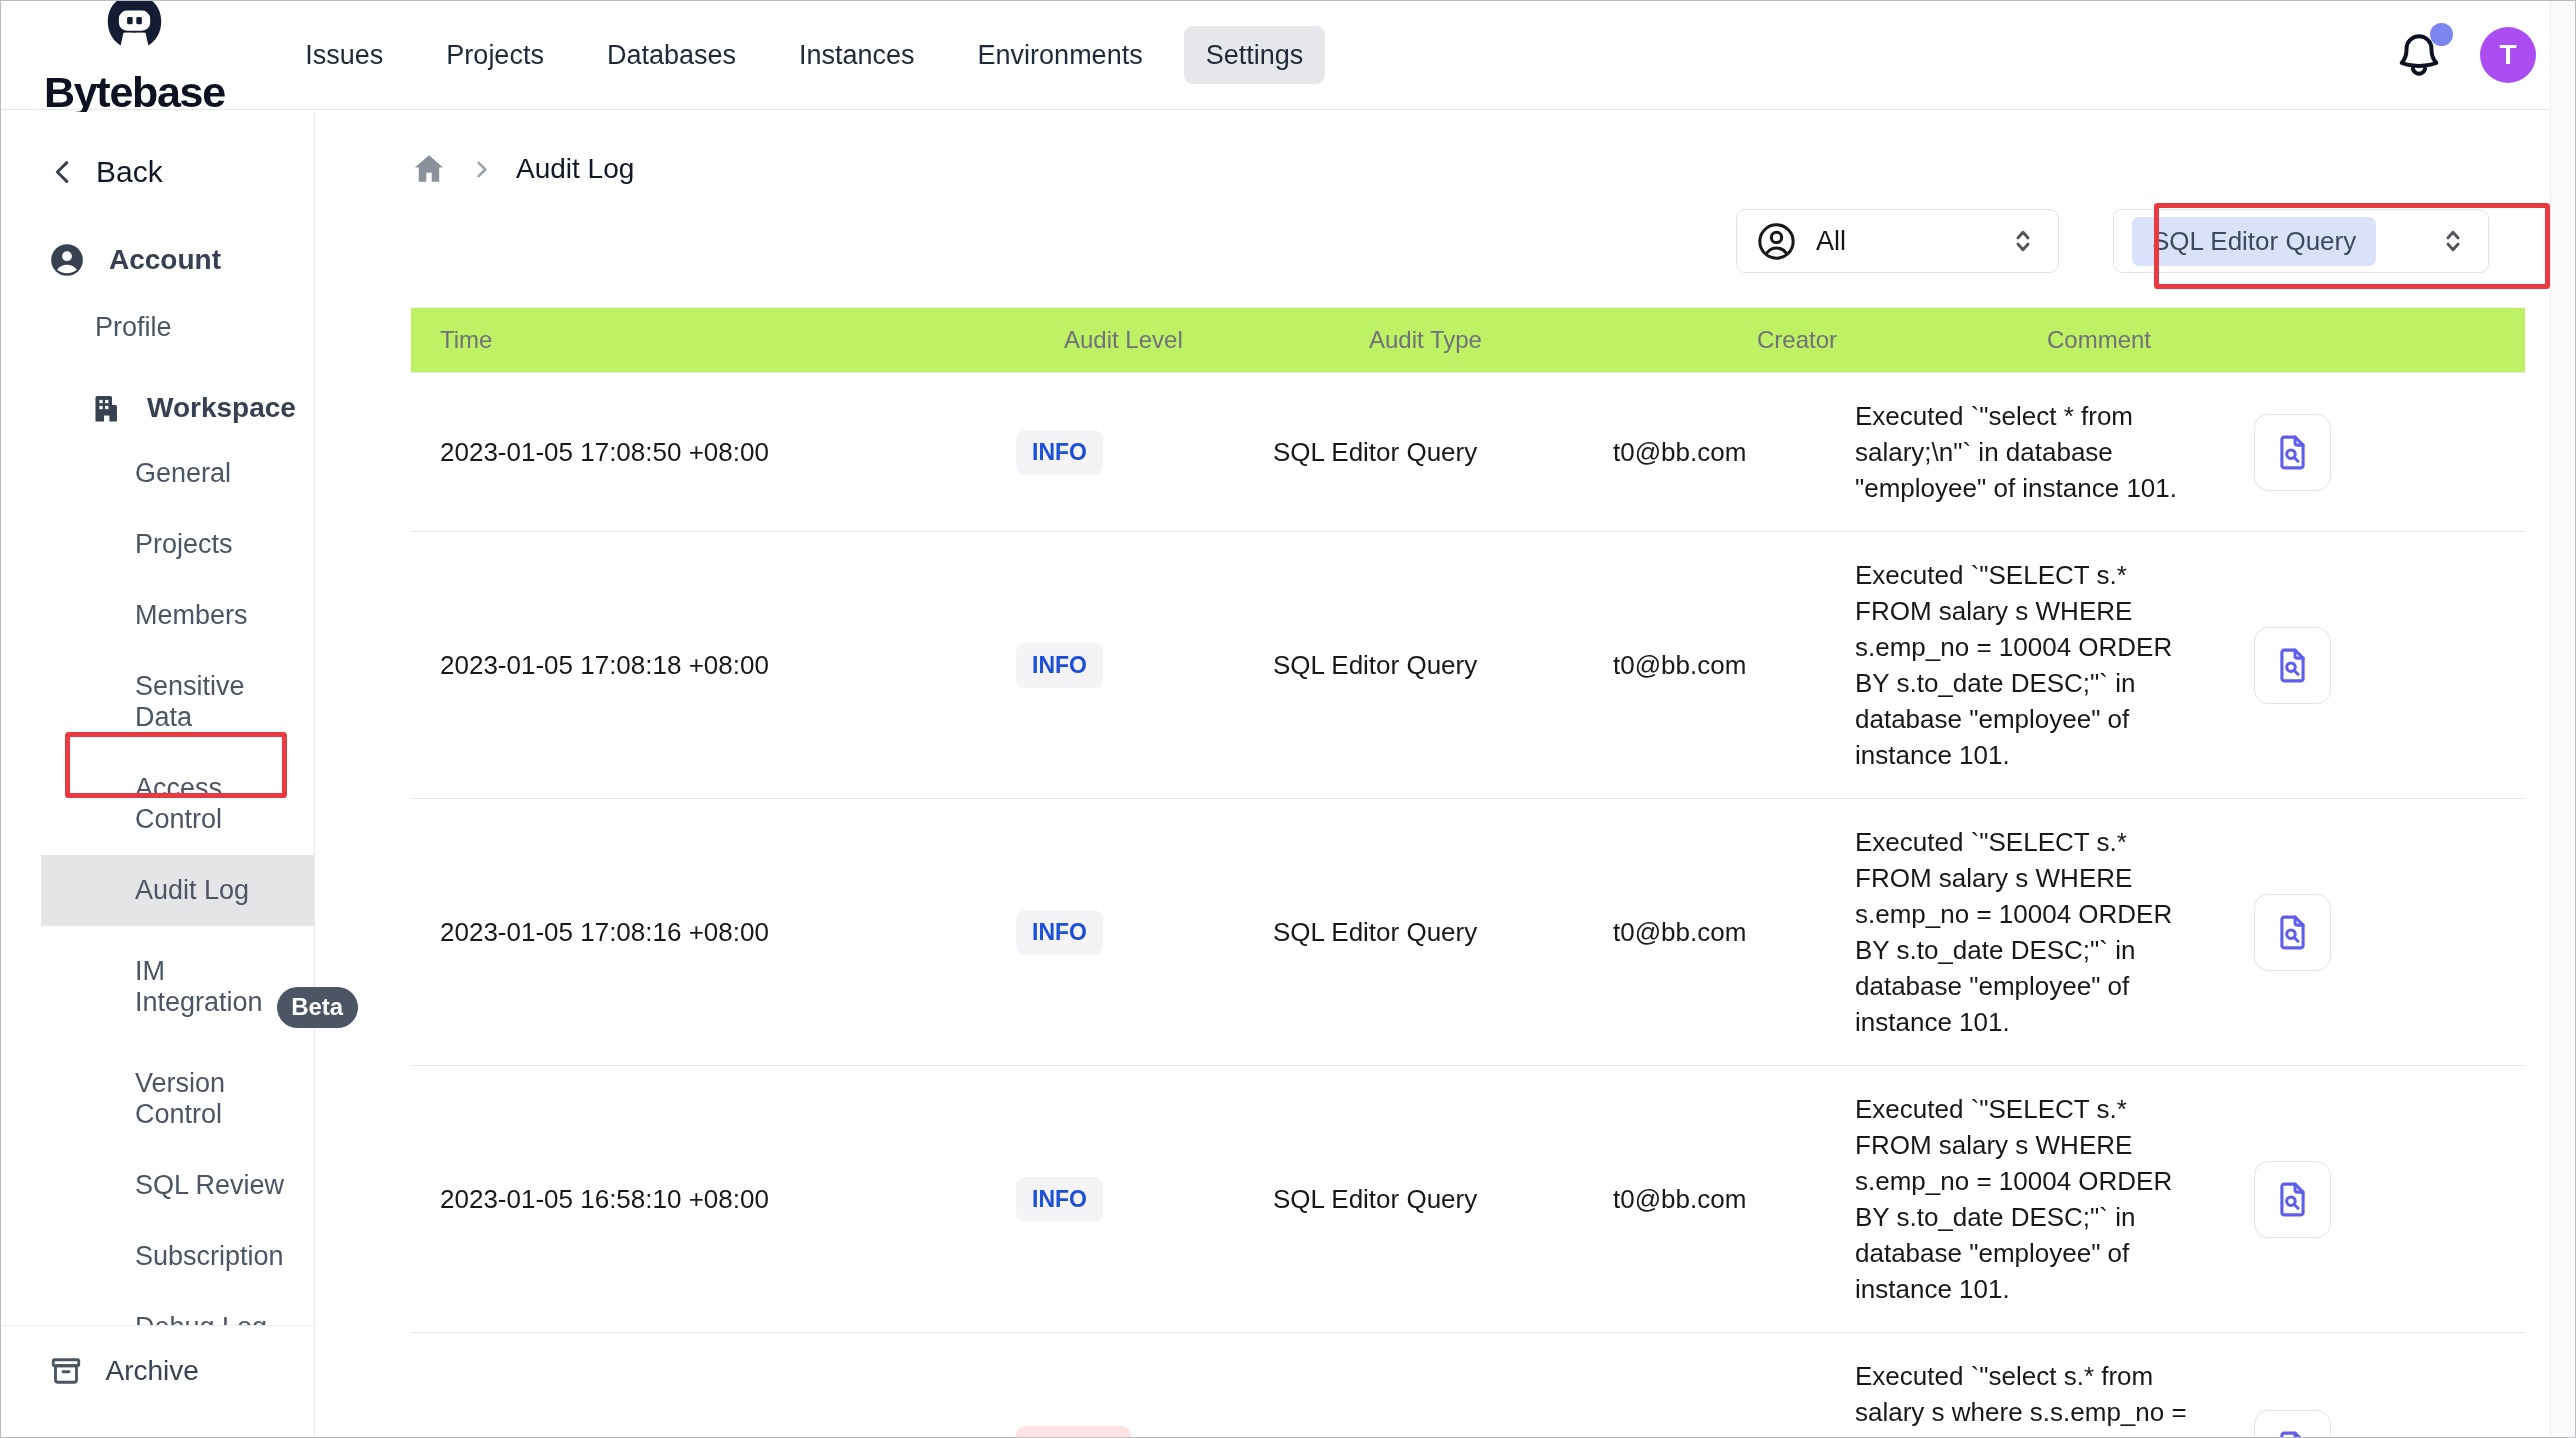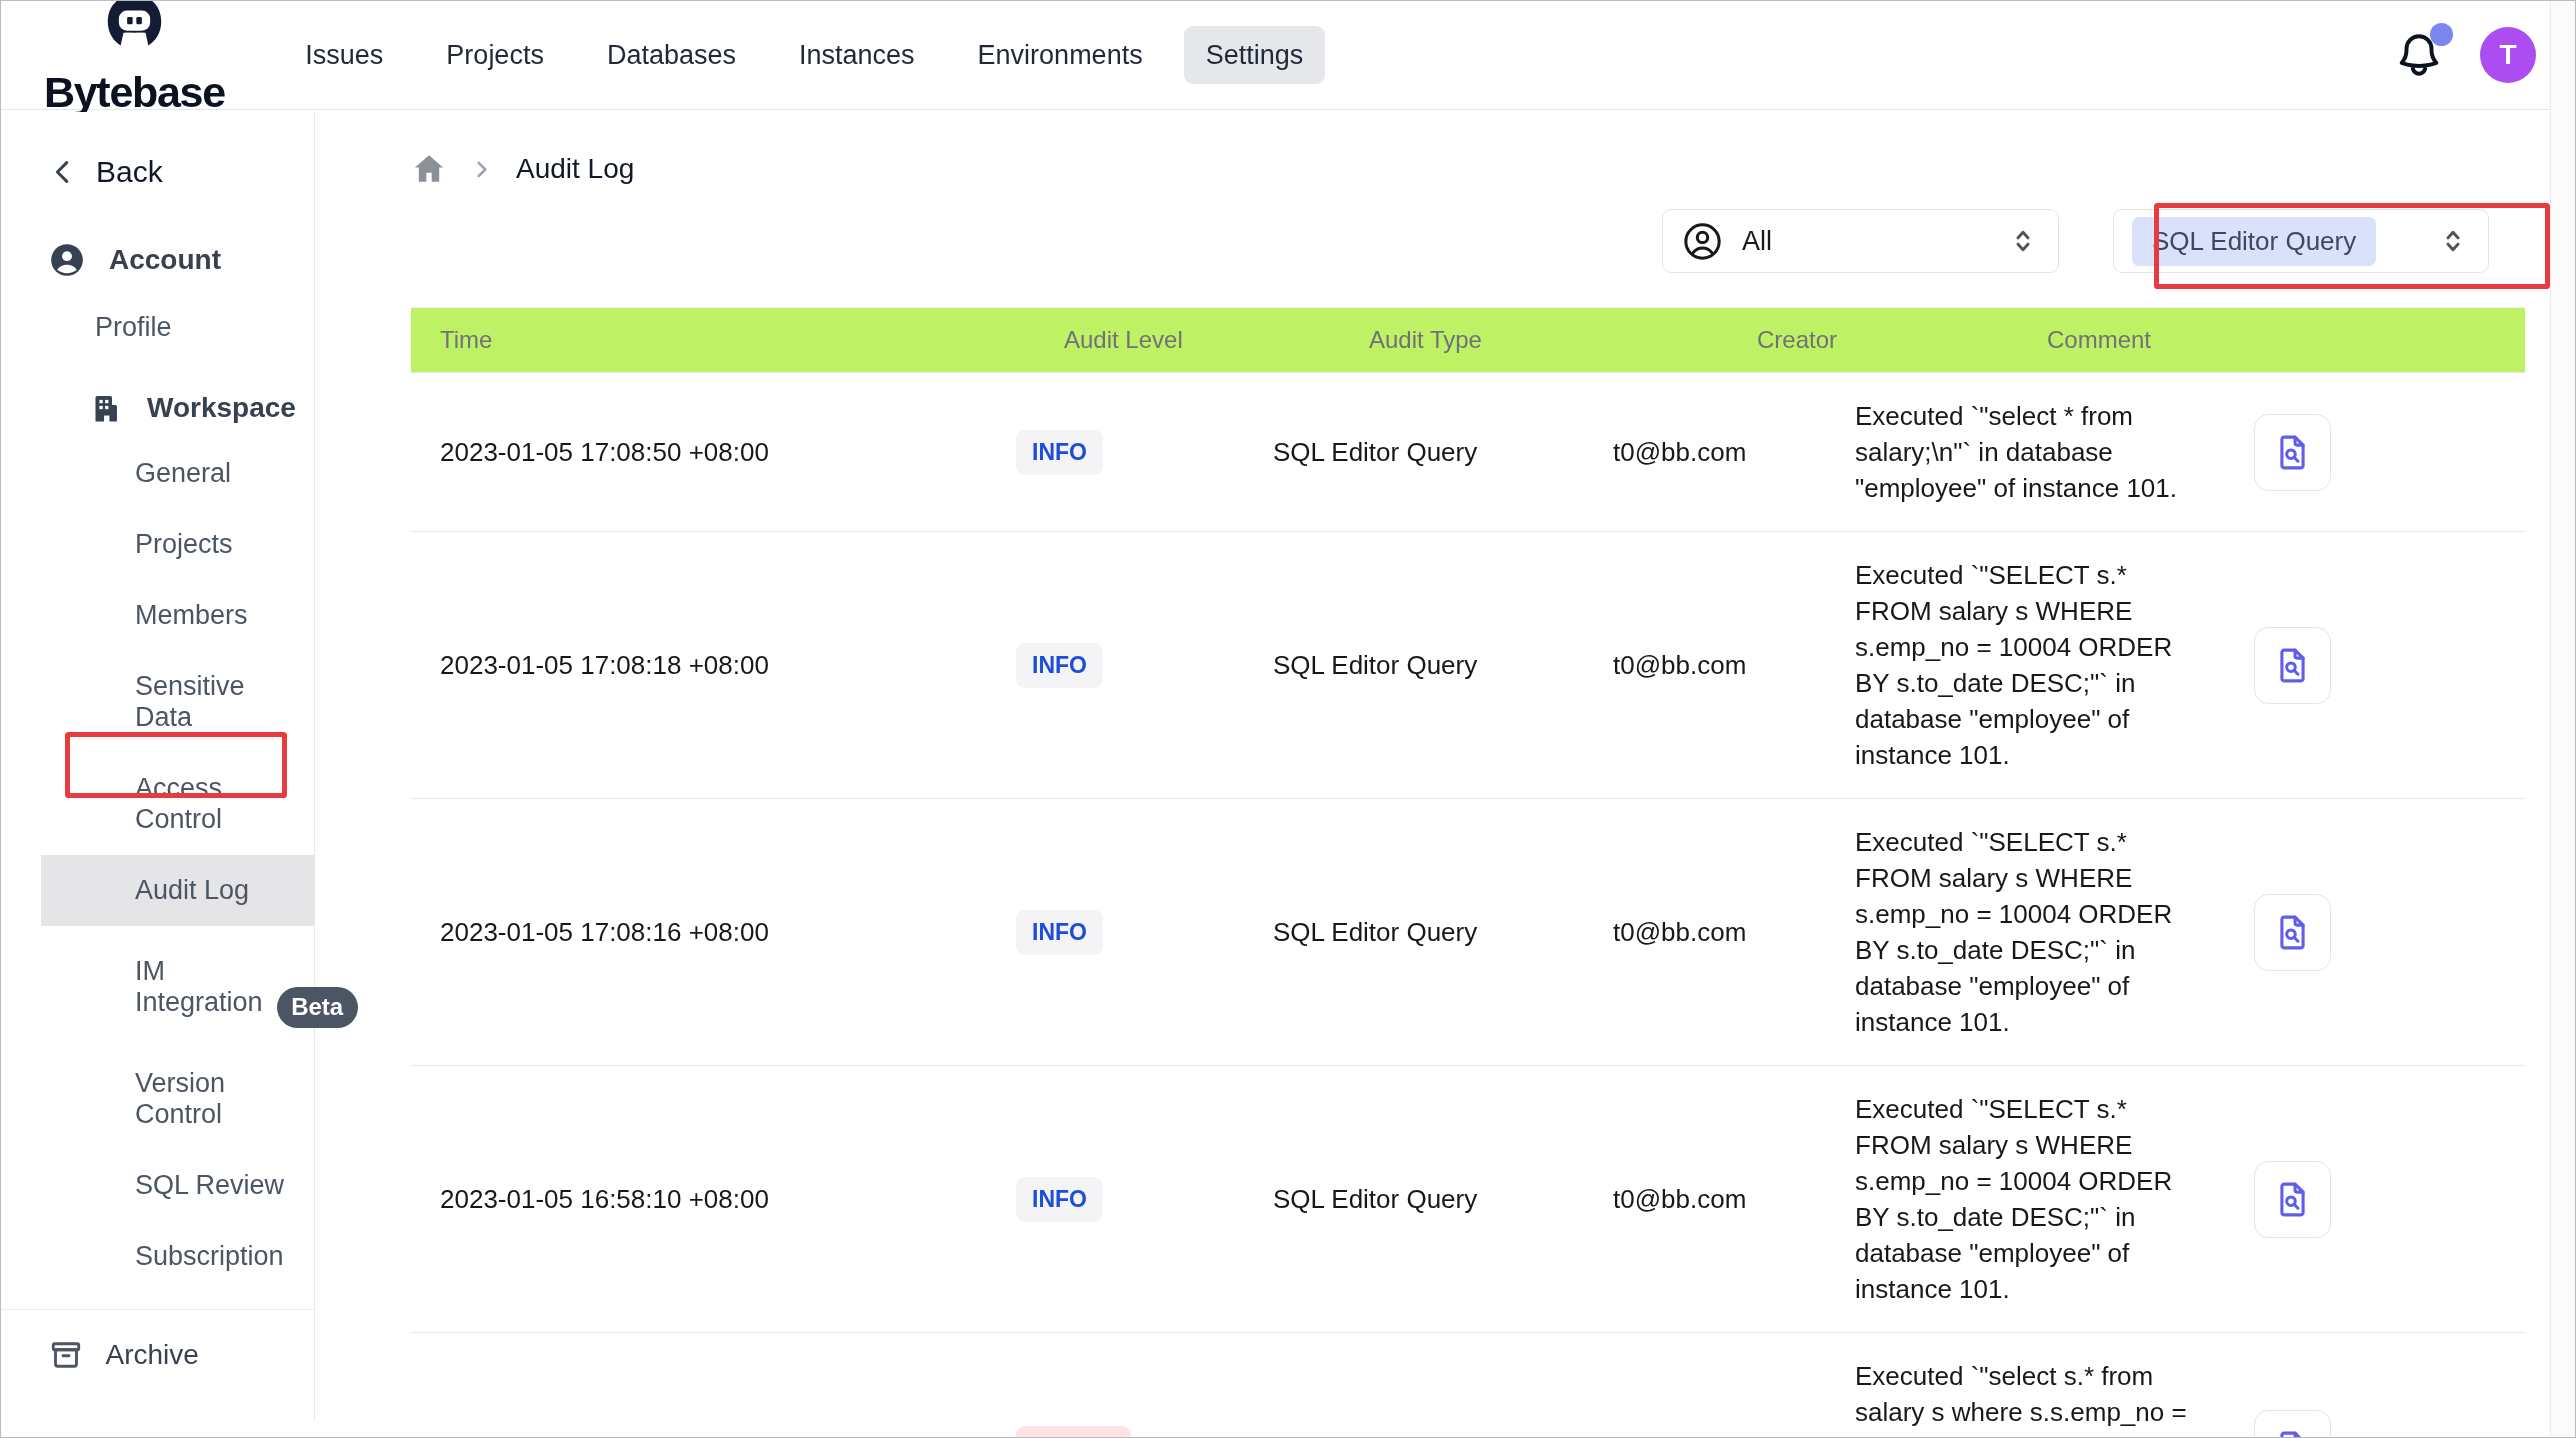--- a/index.html
+++ b/index.html
@@ -17,37 +17,37 @@
   .brand-name{font-size:43px;font-weight:bold;color:#0c1222;letter-spacing:-1.3px;}
   .nav-links{display:flex;align-items:center;gap:20px;margin-left:59px;flex:1;}
   .nav-link{font-size:27px;color:#1f2937;padding:13.4px 21.5px;border-radius:9px;cursor:pointer;white-space:nowrap;}
   .nav-link.active{background:#e5e7eb;}
   .nav-right{display:flex;align-items:center;gap:36px;}
   .bell-wrap{position:relative;width:50px;height:50px;}
   .bell-dot{position:absolute;top:-7.2px;right:-9px;width:23px;height:23px;border-radius:50%;background:var(--dot,#7c86f0);}
   .avatar{width:56px;height:56px;border-radius:50%;background:var(--avatar,#ab4df0);color:#fff;display:flex;align-items:center;justify-content:center;font-size:28px;font-weight:bold;}
 
   
-  .sidebar{position:absolute;left:0;top:111px;bottom:16px;width:314px;border-right:1.8px solid var(--border);background:#fff;}
+  .sidebar{position:absolute;left:0;top:111px;bottom:0;width:314px;border-right:1.8px solid var(--border);background:#fff;}
   .back-row{display:flex;align-items:center;gap:18px;padding:43px 0 0 47px;font-size:30px;color:#111827;cursor:pointer;}
   .side-section{margin-top:52px;}
   .section-head{display:flex;align-items:center;gap:23px;padding-left:47px;font-size:28px;font-weight:bold;color:var(--text-mid);}
   .side-items{margin-top:12.5px;}
   .side-item{position:relative;display:flex;align-items:center;gap:14.3px;padding:20px 21.5px 20px 94px;font-size:27px;color:var(--text-sub);cursor:pointer;}
   .side-item.active{background:#e5e5e8;}
   .badge-beta{background:#4b5563;color:#fff;font-size:24px;padding:6.3px 14.3px;border-radius:895px;font-weight:bold;margin-top:41px;}
   .side-footer{position:absolute;left:0;right:0;bottom:0;border-top:1.8px solid var(--border-soft);padding:27px 0 48px 47px;display:flex;align-items:center;gap:21.5px;font-size:28px;color:#374151;cursor:pointer;background:#fff;}
 
   
   .main{position:absolute;left:372px;top:111px;right:0;bottom:0;background:#fff;}
   .breadcrumb{display:flex;align-items:center;gap:23px;padding:39px 0 0 38px;}
   .crumb-current{font-size:28px;color:#111827;}
   .filters{position:absolute;top:97px;right:86px;display:flex;align-items:center;gap:54px;}
   .select{display:flex;align-items:center;height:64px;border:1.8px solid #e4e4e7;border-radius:9px;background:#fff;padding:0 20px 0 18px;cursor:pointer;}
-  .select-creator{width:397px;}
+  .select-creator{width:323px;}
   .select-type{width:376px;}
   .select-label{font-size:27px;color:#18181b;margin-left:18px;flex:1;}
   .type-tag{background:var(--tag-bg,#d9e1fb);color:#3d4a5e;font-size:26px;padding:9px 20px;border-radius:7.2px;flex:0 0 auto;}
   .select-spacer{flex:1;}
 
   
   .audit-table{position:absolute;left:38px;top:195px;width:2114px;}
   .tgrid{display:grid;grid-template-columns:576px 257px 340px 242px 399px 1fr;}
   .thead{background:#bef264;border-top:1.8px solid #f1f1f3;border-bottom:1.8px solid var(--border);gap:48px;}
   .th{font-size:24px;color:var(--text-muted);padding:18px 18px 18px 29px;display:flex;align-items:center;}

